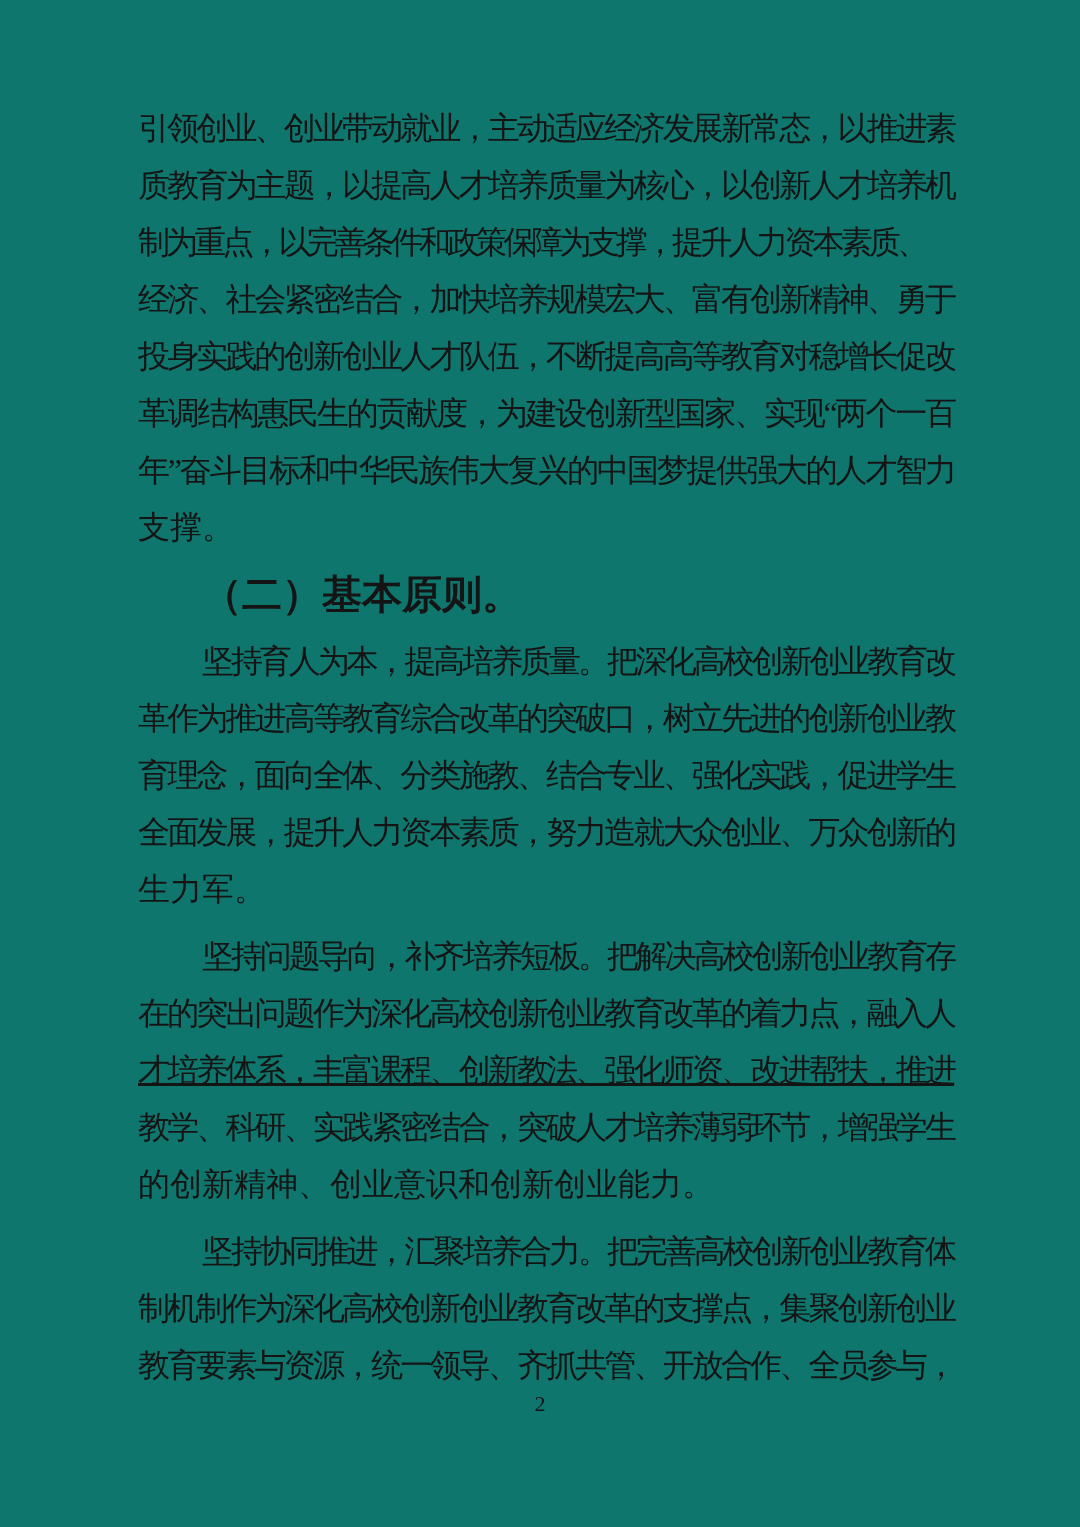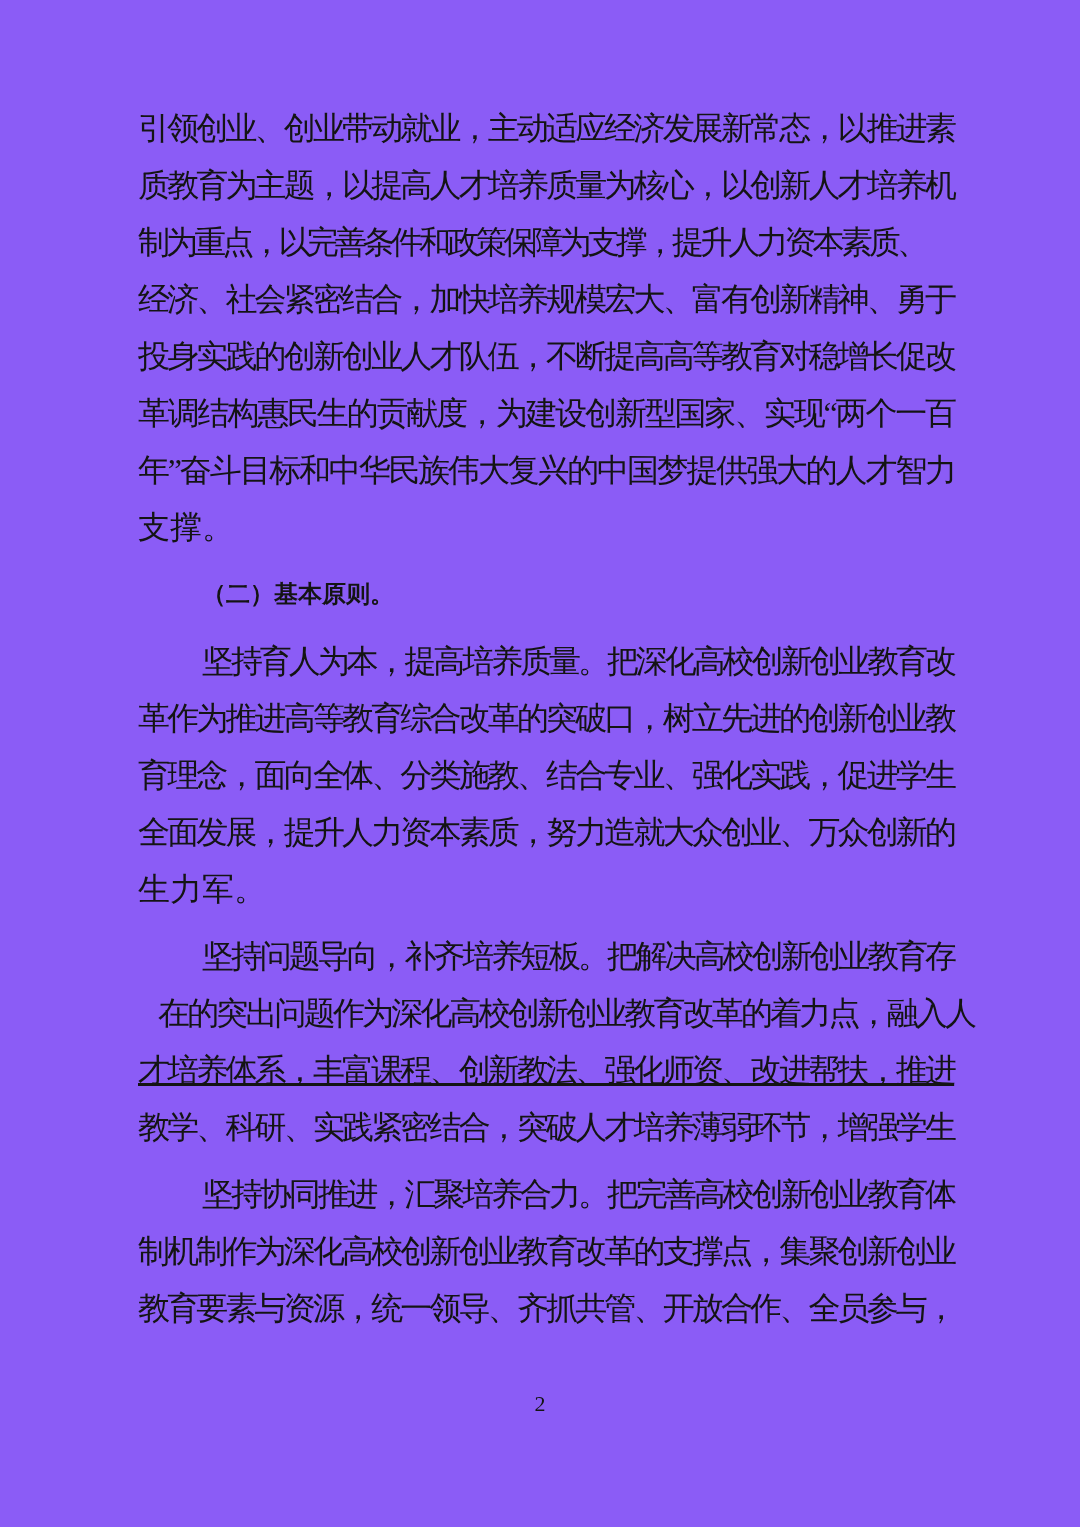--- a/index.html
+++ b/index.html
@@ -4,40 +4,40 @@
 <style>
   html, body {
     margin: 0;
     padding: 0;
     background: #ffffff;
   }
   .page {
     position: relative;
     width: 1080px;
     height: 1527px;
-    background: #8b5cf6;
+    background: #0f766e;
     color: #141414;
     font-family: "Liberation Serif", "DejaVu Serif", serif;
     box-sizing: border-box;
     padding: 100px 105px 0 138px;
     overflow: hidden;
   }
   .block { margin-top: 10px; }
   .block:first-child { margin-top: 0; }
   .line {
     font-size: 32px;
     line-height: 57px;
     height: 57px;
     white-space: nowrap;
     text-align: left;
   }
   .line.indent { padding-left: 64px; }
   .heading {
     font-weight: bold;
-    font-size: 24px;
+    font-size: 40px;
     line-height: 57px;
     height: 57px;
     padding-left: 64px;
     white-space: nowrap;
   }
   .footer {
     position: absolute;
     left: 0;
     top: 1390px;
     width: 1080px;
@@ -65,23 +65,24 @@
       <div class="block heading">（二）基本原则。</div>
       <div class="block paragraph">
         <div class="line indent fit"><span style="letter-spacing: -3.08px; margin-right: 3.08px;">坚持育人为本，提高培养质量。把深化高校创新创业教育改</span></div>
         <div class="line fit"><span style="letter-spacing: -2.85185px; margin-right: 2.85185px;">革作为推进高等教育综合改革的突破口，树立先进的创新创业教</span></div>
         <div class="line fit"><span style="letter-spacing: -2.85185px; margin-right: 2.85185px;">育理念，面向全体、分类施教、结合专业、强化实践，促进学生</span></div>
         <div class="line fit"><span style="letter-spacing: -2.85185px; margin-right: 2.85185px;">全面发展，提升人力资本素质，努力造就大众创业、万众创新的</span></div>
         <div class="line">生力军。</div>
       </div>
       <div class="block paragraph">
         <div class="line indent fit"><span style="letter-spacing: -3.08px; margin-right: 8px;">坚持问题导向，补齐培养短板。把解决高校创新创业教育存</span></div>
-        <div class="line fit"><span style="letter-spacing: -2.85185px; margin-right: 2.85185px; margin-left: 20px;">在的突出问题作为深化高校创新创业教育改革的着力点，融入人</span></div>
+        <div class="line fit"><span style="letter-spacing: -2.85185px; margin-right: 2.85185px;">在的突出问题作为深化高校创新创业教育改革的着力点，融入人</span></div>
         <div class="line fit"><span style="letter-spacing: -2.85185px; margin-right: 2.85185px; text-decoration: underline;">才培养体系，丰富课程、创新教法、强化师资、改进帮扶，推进</span></div>
         <div class="line fit"><span style="letter-spacing: -2.85185px; margin-right: 2.85185px;">教学、科研、实践紧密结合，突破人才培养薄弱环节，增强学生</span></div>
+        <div class="line">的创新精神、创业意识和创新创业能力。</div>
       </div>
       <div class="block paragraph">
         <div class="line indent fit"><span style="letter-spacing: -3.08px; margin-right: 20px;">坚持协同推进，汇聚培养合力。把完善高校创新创业教育体</span></div>
         <div class="line fit"><span style="letter-spacing: -2.85185px; margin-right: 2.85185px;">制机制作为深化高校创新创业教育改革的支撑点，集聚创新创业</span></div>
         <div class="line fit"><span style="letter-spacing: -2.85185px; margin-right: 2.85185px;">教育要素与资源，统一领导、齐抓共管、开放合作、全员参与，</span></div>
       </div>
     </div>
   <div class="footer">2</div>
 </div>
 

